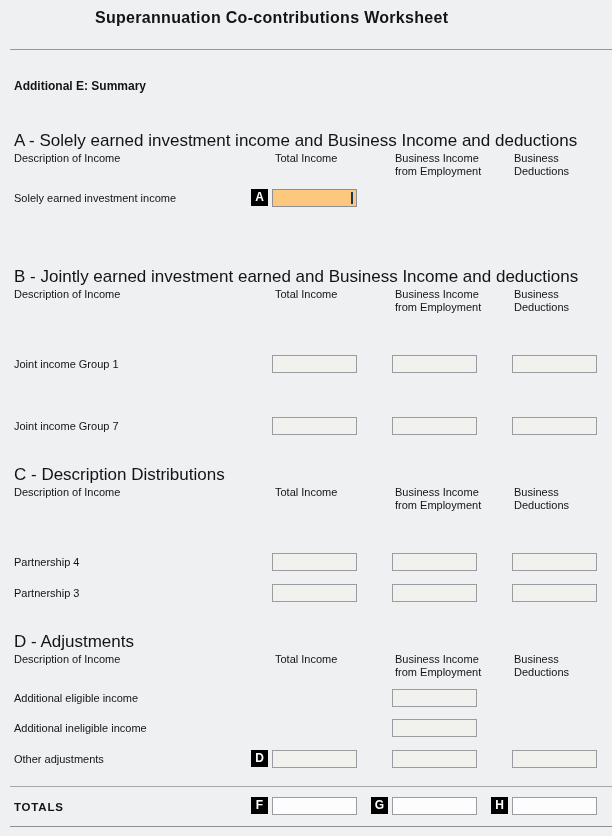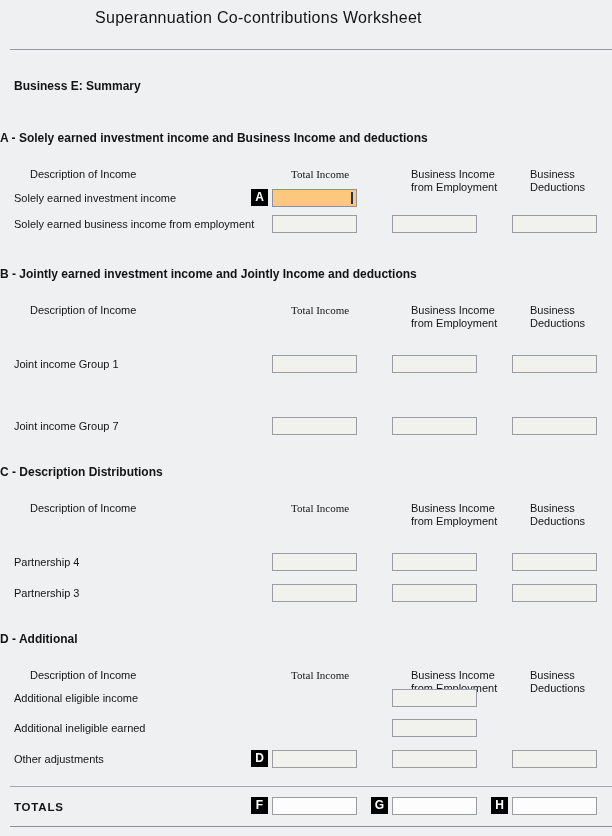--- a/index.html
+++ b/index.html
@@ -3,30 +3,30 @@
 <meta charset="utf-8">
 <style>
   * { margin:0; padding:0; box-sizing:border-box; }
   html,body { background:#eef0f2; }
   .page {
     position:relative; width:612px; height:836px;
     background:#eef0f2; overflow:hidden;
     font-family:"Liberation Sans", sans-serif;
     font-size:11px; color:#141414;
   }
-  .title { position:absolute; left:95px; top:9px; font-size:16px; font-weight:normal; letter-spacing:.3px; }
+  .title { position:absolute; left:95px; top:9px; font-size:16px; font-weight:bold; letter-spacing:.3px; }
   .hline { position:absolute; left:10px; right:0; height:1px; background:#97989c; }
   .hline.mid { background:#a6a7ab; }
   .hline.bottom { background:#8e8f93; }
   .subtitle { position:absolute; left:14px; top:79px; font-size:12px; font-weight:bold; }
-  .sec-heading { position:absolute; left:0; font-weight:bold; font-size:12px; }
+  .sec-heading { position:absolute; left:14px; font-weight:normal; font-size:17px; }
   .colheads { position:absolute; left:0; width:612px; height:28px; }
-  .ch { position:absolute; top:16px; line-height:13px;margin-left:16px; }
+  .ch { position:absolute; top:0; line-height:13px; }
   .ch.c0 { left:14px; }
-  .ch.c1 { left:275px;font-family:Liberation Serif, serif; }
+  .ch.c1 { left:275px; }
   .ch.c2 { left:395px; width:115px; }
   .ch.c3 { left:514px; width:95px; }
   .row { position:absolute; left:0; width:612px; height:18px; }
   .rowlabel { position:absolute; left:14px; top:3px; white-space:nowrap; }
   .badge {
     position:absolute; top:0; width:17px; height:17px;
     background:#000; color:#fff; font-weight:bold; font-size:12px;
     text-align:center; line-height:17px;
   }
   .badge.b1 { left:251px; }
@@ -49,21 +49,21 @@
   .caret { position:absolute; right:3px; top:2px; width:2px; height:12px; background:#17365d; }
   .totals-label { position:absolute; left:14px; top:801px; font-weight:bold; font-size:11.5px; letter-spacing:.8px; }
 </style>
 </head>
 <body>
 
 <div class="page">
 
   <div class="title">Superannuation Co-contributions Worksheet</div>
   <div class="hline" style="top:49px"></div>
-  <div class="subtitle">Business E: Summary</div>
+  <div class="subtitle">Additional E: Summary</div>
 
   <div class="sec-heading" style="top:131px">A - Solely earned investment income and Business Income and deductions</div>
   <div class="colheads" style="top:152px">
     <div class="ch c0">Description of Income</div>
     <div class="ch c1">Total Income</div>
     <div class="ch c2">
       <div>Business Income</div>
       <div>from Employment</div>
     </div>
     <div class="ch c3">
@@ -74,28 +74,22 @@
 
   <div class="row" style="top:189px">
     <span class="rowlabel">Solely earned investment income</span>
     <span class="badge b1">A</span>
     <div class="field f1 focused">
       <input style="">
       <span class="caret"></span>
     </div>
   </div>
 
-  <div class="row" style="top:215px">
-    <span class="rowlabel">Solely earned business income from employment</span>
-    <div class="field f1"><input style=""></div>
-    <div class="field f2"><input style=""></div>
-    <div class="field f3"><input style=""></div>
-  </div>
 
-  <div class="sec-heading" style="top:267px">B - Jointly earned investment income and Jointly Income and deductions</div>
+  <div class="sec-heading" style="top:267px">B - Jointly earned investment earned and Business Income and deductions</div>
   <div class="colheads" style="top:288px">
     <div class="ch c0">Description of Income</div>
     <div class="ch c1">Total Income</div>
     <div class="ch c2">
       <div>Business Income</div>
       <div>from Employment</div>
     </div>
     <div class="ch c3">
       <div>Business</div>
       <div>Deductions</div>
@@ -140,41 +134,41 @@
     <div class="field f3"><input style=""></div>
   </div>
 
   <div class="row" style="top:584px">
     <span class="rowlabel">Partnership 3</span>
     <div class="field f1"><input style=""></div>
     <div class="field f2"><input style=""></div>
     <div class="field f3"><input style=""></div>
   </div>
 
-  <div class="sec-heading" style="top:632px">D - Additional</div>
+  <div class="sec-heading" style="top:632px">D - Adjustments</div>
   <div class="colheads" style="top:653px">
     <div class="ch c0">Description of Income</div>
     <div class="ch c1">Total Income</div>
     <div class="ch c2">
       <div>Business Income</div>
       <div>from Employment</div>
     </div>
     <div class="ch c3">
       <div>Business</div>
       <div>Deductions</div>
     </div>
   </div>
 
   <div class="row" style="top:689px">
     <span class="rowlabel">Additional eligible income</span>
     <div class="field f2"><input style=""></div>
   </div>
 
   <div class="row" style="top:719px">
-    <span class="rowlabel">Additional ineligible earned</span>
+    <span class="rowlabel">Additional ineligible income</span>
     <div class="field f2"><input style=""></div>
   </div>
 
   <div class="row" style="top:750px">
     <span class="rowlabel">Other adjustments</span>
     <span class="badge b1">D</span>
     <div class="field f1"><input style=""></div>
     <div class="field f2"><input style=""></div>
     <div class="field f3"><input style=""></div>
   </div>

